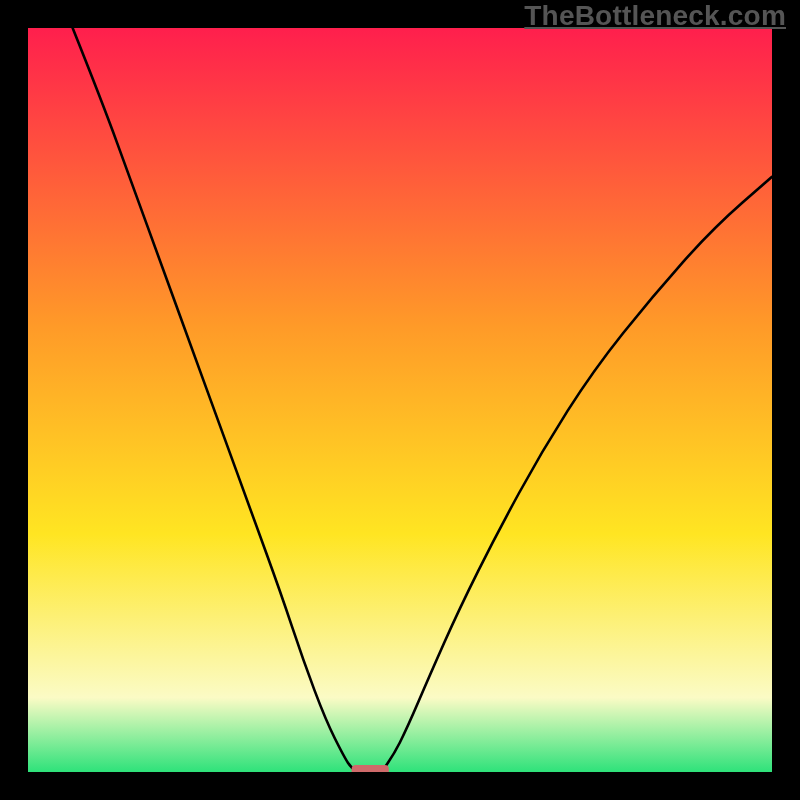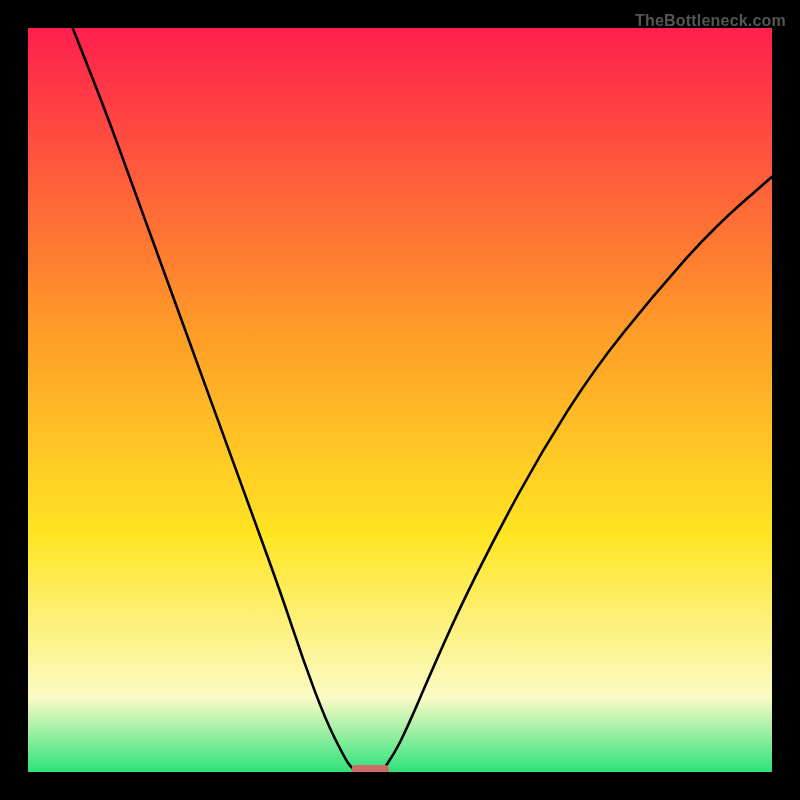--- a/index.html
+++ b/index.html
@@ -12,27 +12,28 @@
     font-family: Arial, Helvetica, sans-serif;
   }
   .outer {
     position: relative;
     width: 800px;
     height: 800px;
     background: #000;
   }
   .watermark {
     position: absolute;
-    top: 12px;
+    top: 0;
     right: 14px;
-    font-size: 16px;
+    font-size: 28px;
     font-weight: 600;
     color: #555;
     letter-spacing: 0.2px;
     z-index: 10;
+    text-decoration: underline;
   }
   .plot {
     position: absolute;
     left: 28px;
     top: 28px;
     width: 744px;
     height: 744px;
   }
   svg { display: block; }
 </style>

